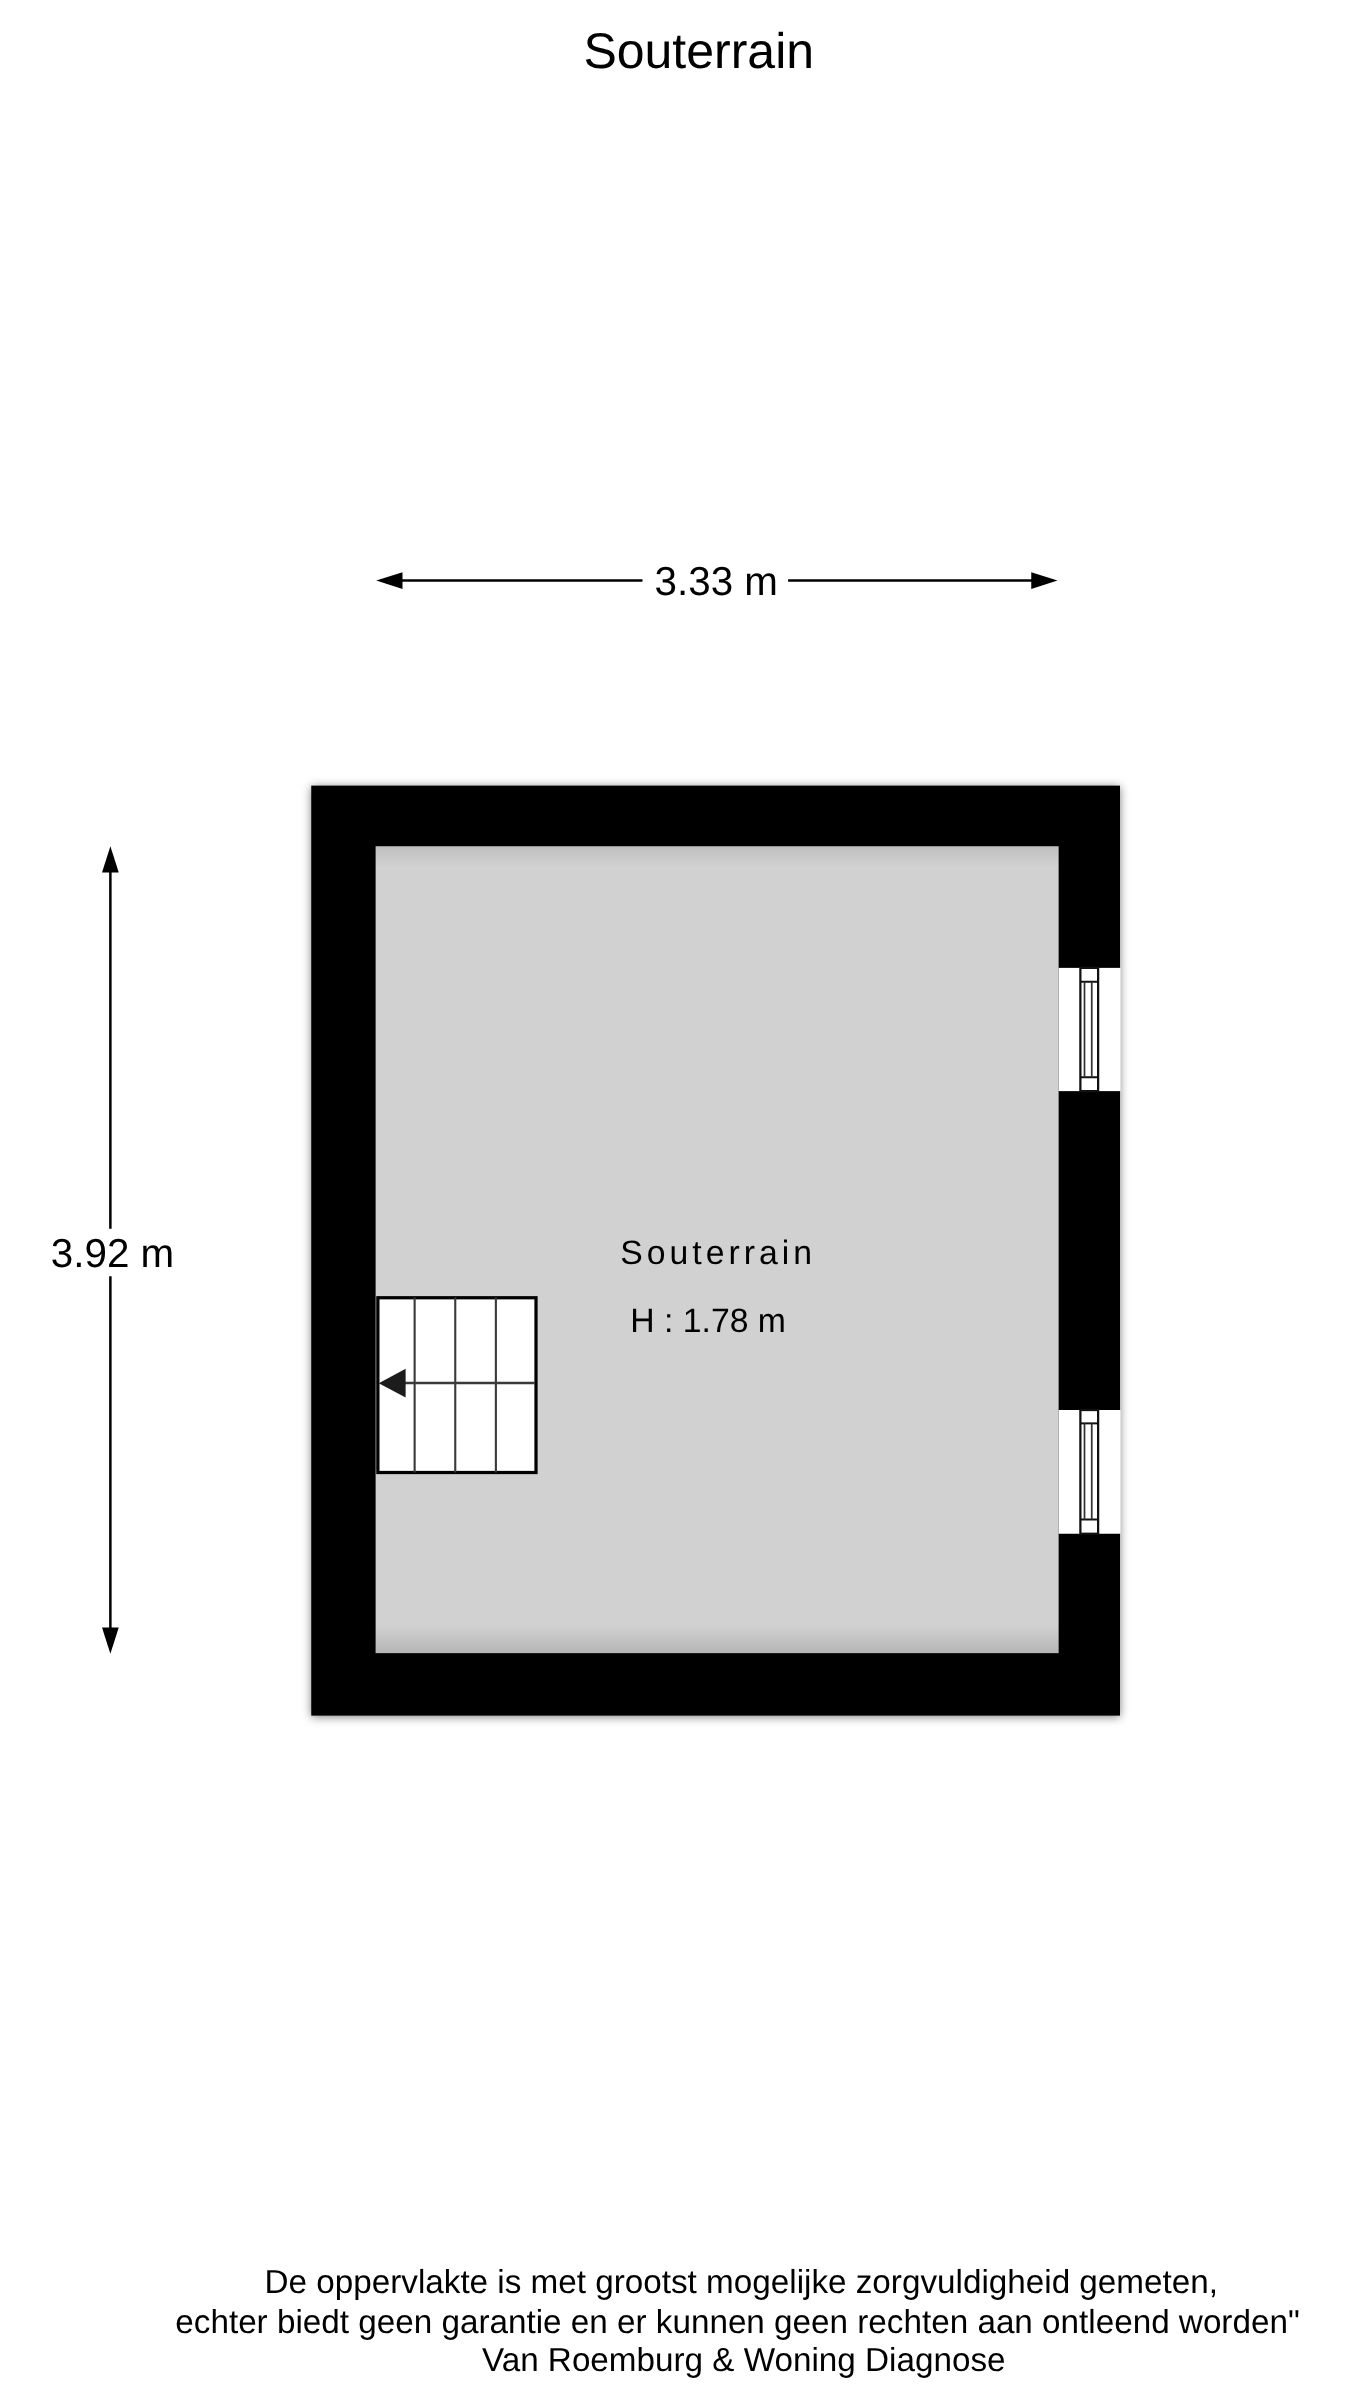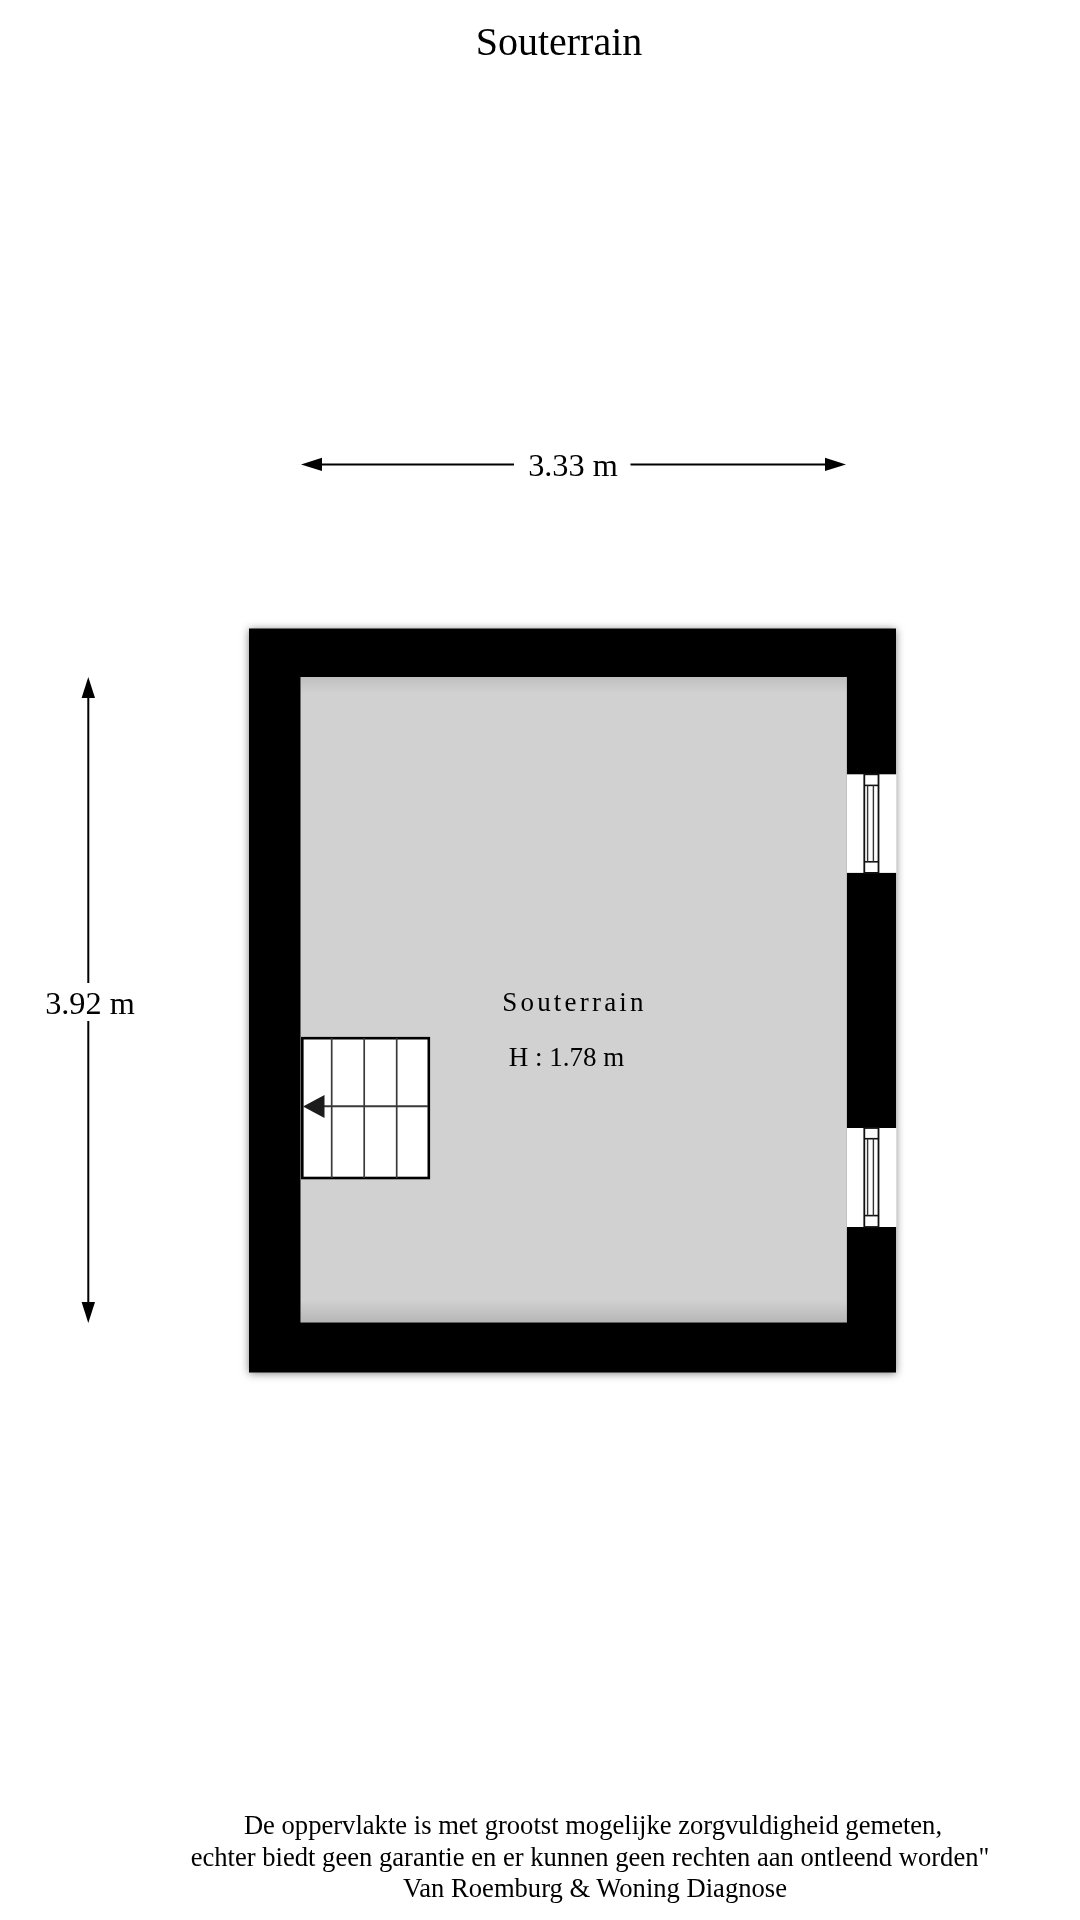--- a/index.html
+++ b/index.html
@@ -1,18 +1,18 @@
 <!DOCTYPE html>
 <html><head>
 <meta charset="utf-8">
 <style>
   html,body{margin:0;padding:0;}
   body{width:1080px;height:1920px;background:#ffffff;overflow:hidden;
        font-family:"Liberation Sans", sans-serif;}
-  #page{position:absolute;left:0;top:0;width:1080px;height:1920px;font-family:Liberation Serif, serif;}
+  #page{position:absolute;left:0;top:0;width:1080px;height:1920px;}
   svg{position:absolute;left:0;top:0;}
 </style>
 </head>
 <body>
 <div id="page">
 <svg width="1080" height="1920" viewBox="0 0 1080 1920">
   <defs>
     <filter id="soft" x="-5%" y="-5%" width="110%" height="110%">
       <feDropShadow dx="0" dy="1" stdDeviation="4" flood-color="#000000" flood-opacity="0.5"></feDropShadow>
     </filter>

